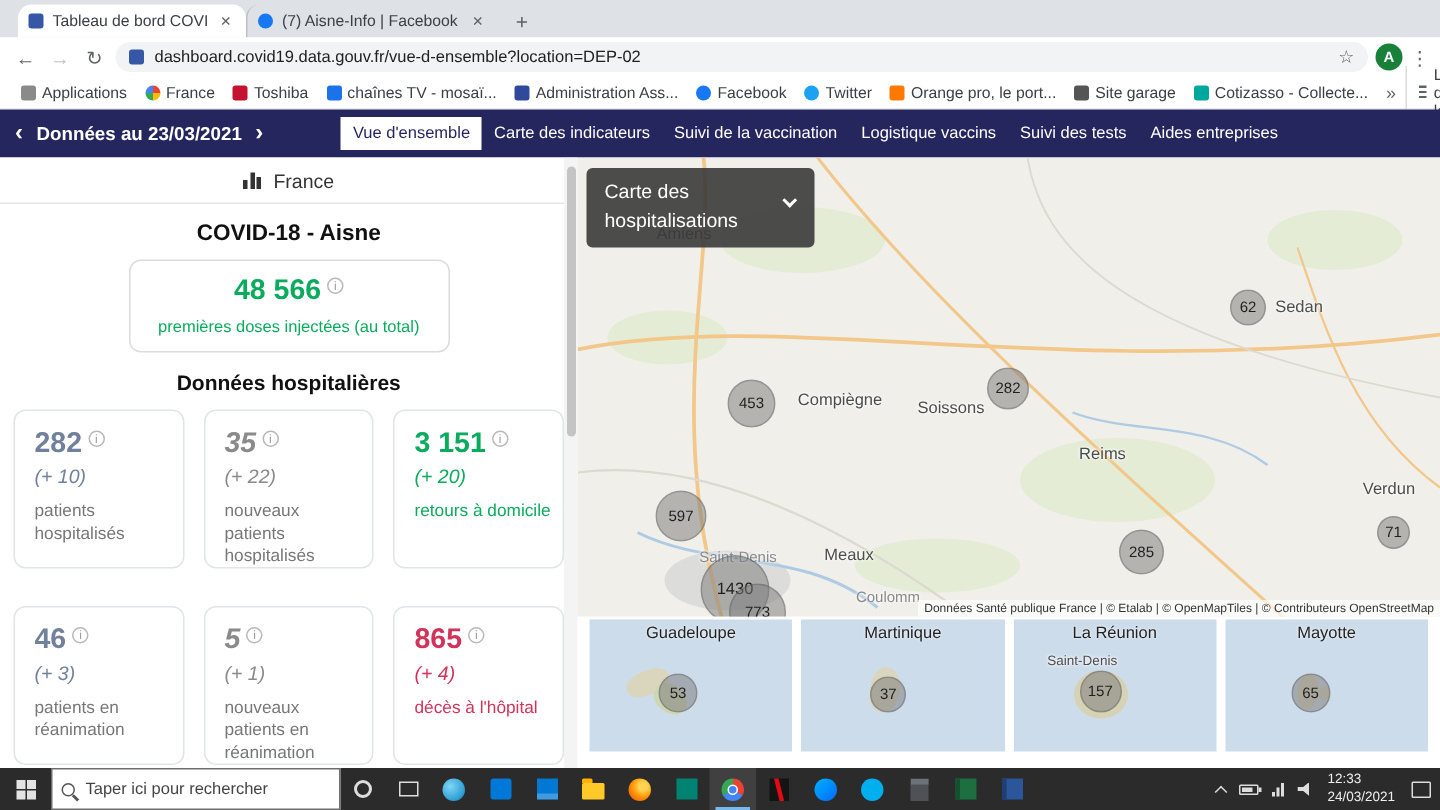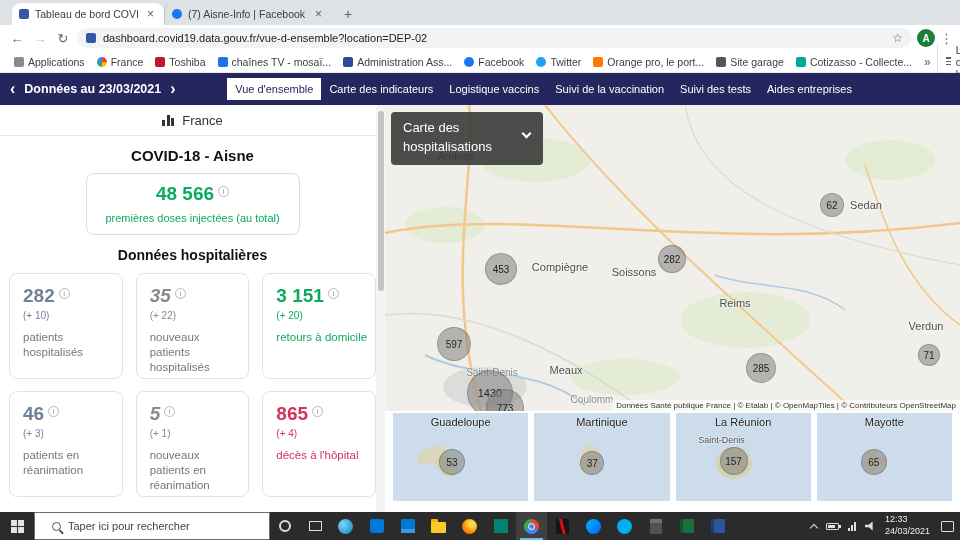--- a/index.html
+++ b/index.html
@@ -74,24 +74,24 @@
   .chart-icon i:nth-child(1){height:6px}.chart-icon i:nth-child(2){height:11px}.chart-icon i:nth-child(3){height:8px}
   .covid-title{font-size:15px;font-weight:bold;text-align:center;margin:11px 0 0;color:#111}
   .vaccine-card{width:214px;margin:9px auto 0;border:1px solid #dcdcdc;border-radius:8px;
                 padding:9px 6px 10px;text-align:center}
   .v-value{font-size:19px;font-weight:bold;color:var(--green)}
   .info{display:inline-block;width:11px;height:11px;border:1px solid #b8b8b8;border-radius:50%;
         color:#9a9a9a;font-size:8px;line-height:10px;vertical-align:6px;margin-left:4px;
         font-style:normal;font-weight:normal;text-align:center}
   .v-label{font-size:11px;color:var(--green);margin-top:7px}
   .section-title{font-size:14px;font-weight:bold;text-align:center;margin:12px 0 0;color:#111}
-  .cards{display:grid;grid-template-columns:repeat(3,1fr);gap:12px 13px;padding:10px 9px 0}
+  .cards{display:grid;grid-template-columns:repeat(3,1fr);gap:25px 13px;padding:10px 9px 0}
   .card{border:1px solid #e1e4e8;border-radius:8px;height:106px;padding:11px 6px 8px 13px;background:#fff}
   .c-value{font-size:19px;font-weight:bold}
-  .c-delta{font-size:10px;margin-top:3px}
+  .c-delta{font-size:13px;font-style:italic;margin-top:3px}
   .c-label{font-size:11.5px;color:#777;margin-top:9px;line-height:1.3}
   .card.blue .c-value,.card.blue .c-delta{color:var(--bluegray)}
   .card.gray .c-value,.card.gray .c-delta{color:var(--gray)}
   .card.gray .c-value{font-style:italic}
   .card.green .c-value,.card.green .c-delta,.card.green .c-label{color:var(--green)}
   .card.red .c-value,.card.red .c-delta,.card.red .c-label{color:var(--red)}
   .sb{position:absolute;right:0;top:0;width:9px;height:100%;background:#f4f4f4}
   .sb-thumb{position:absolute;top:6px;left:1.5px;width:6px;height:180px;background:#c4c4c4;border-radius:3px}
 
   
@@ -119,22 +119,22 @@
              color:#222;text-shadow:0 0 2px #fff}
   .terr .city{font-size:9px}
   .land{position:absolute;background:#d9d6bd;border-radius:45% 55% 50% 50%}
 
   
   .taskbar{position:absolute;left:0;bottom:0;width:100%;height:28px;background:#2b2b2b;
            display:flex;align-items:center;color:#e8e8e8}
   .start{width:34px;height:100%;display:flex;align-items:center;justify-content:center}
   .win{display:grid;grid-template-columns:6px 6px;grid-template-rows:6px 6px;gap:1px}
   .win i{background:#e3e3e3;display:block}
-  .searchbox{width:236px;height:100%;background:#fff;display:flex;align-items:center;gap:7px;
-             padding:0 17px;border:1px solid #6d6d6d}
+  .searchbox{width:193px;height:100%;background:#fff;display:flex;align-items:center;gap:7px;
+             padding:0 6px;border:1px solid #6d6d6d}
   .mag{width:9px;height:9px;border:1.5px solid #555;border-radius:50%;position:relative;flex:none}
   .mag::after{content:"";position:absolute;width:5px;height:1.5px;background:#555;
               transform:rotate(45deg);left:6px;top:8px}
   .search-text{font-size:11px;color:#444;white-space:nowrap}
   .tb-btn{width:30px;height:100%;display:flex;align-items:center;justify-content:center}
   .ring{width:12px;height:12px;border:2px solid #ddd;border-radius:50%}
   .tv{width:13px;height:10px;border:1.5px solid #ddd}
   .apps{display:flex;height:100%}
   .app{width:31px;height:100%;display:flex;align-items:center;justify-content:center;position:relative}
   .app.active{background:rgba(255,255,255,.1)}
@@ -252,22 +252,22 @@
 
 <div class="siteheader">
   <div class="datenav">
     <span class="chev">‹</span>
     <span>Données au 23/03/2021</span>
     <span class="chev">›</span>
   </div>
   <div class="mainnav">
     <div class="nav-item active">Vue d'ensemble</div>
     <div class="nav-item">Carte des indicateurs</div>
+    <div class="nav-item">Suivi de la vaccination</div>
     <div class="nav-item">Logistique vaccins</div>
-    <div class="nav-item">Suivi de la vaccination</div>
     <div class="nav-item">Suivi des tests</div>
     <div class="nav-item">Aides entreprises</div>
   </div>
 </div>
 
 <div class="sidebar">
   <div class="region-row">
     <span class="chart-icon">
         <i></i>
         <i></i>

